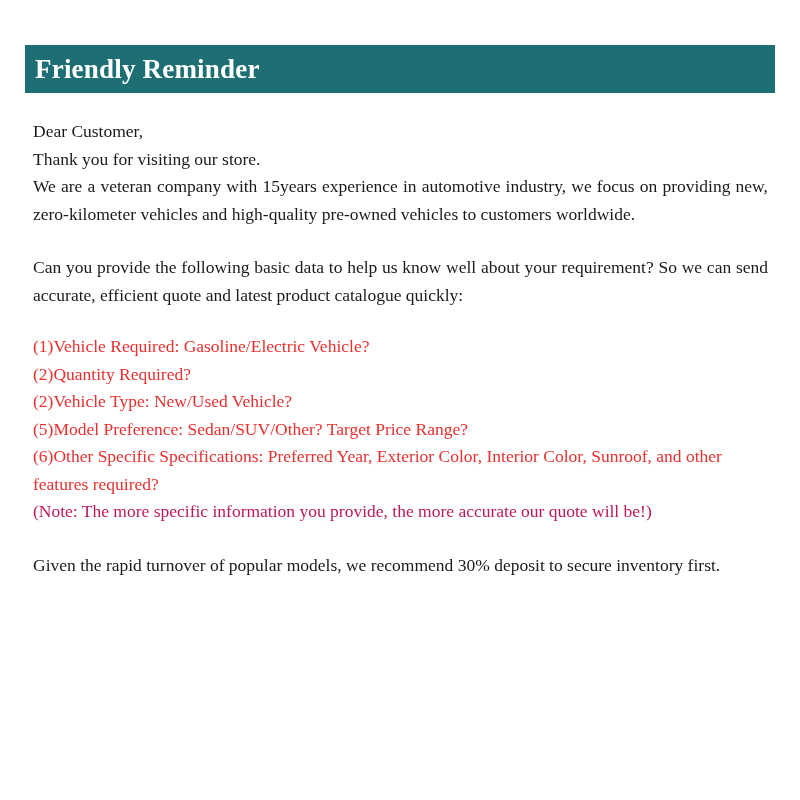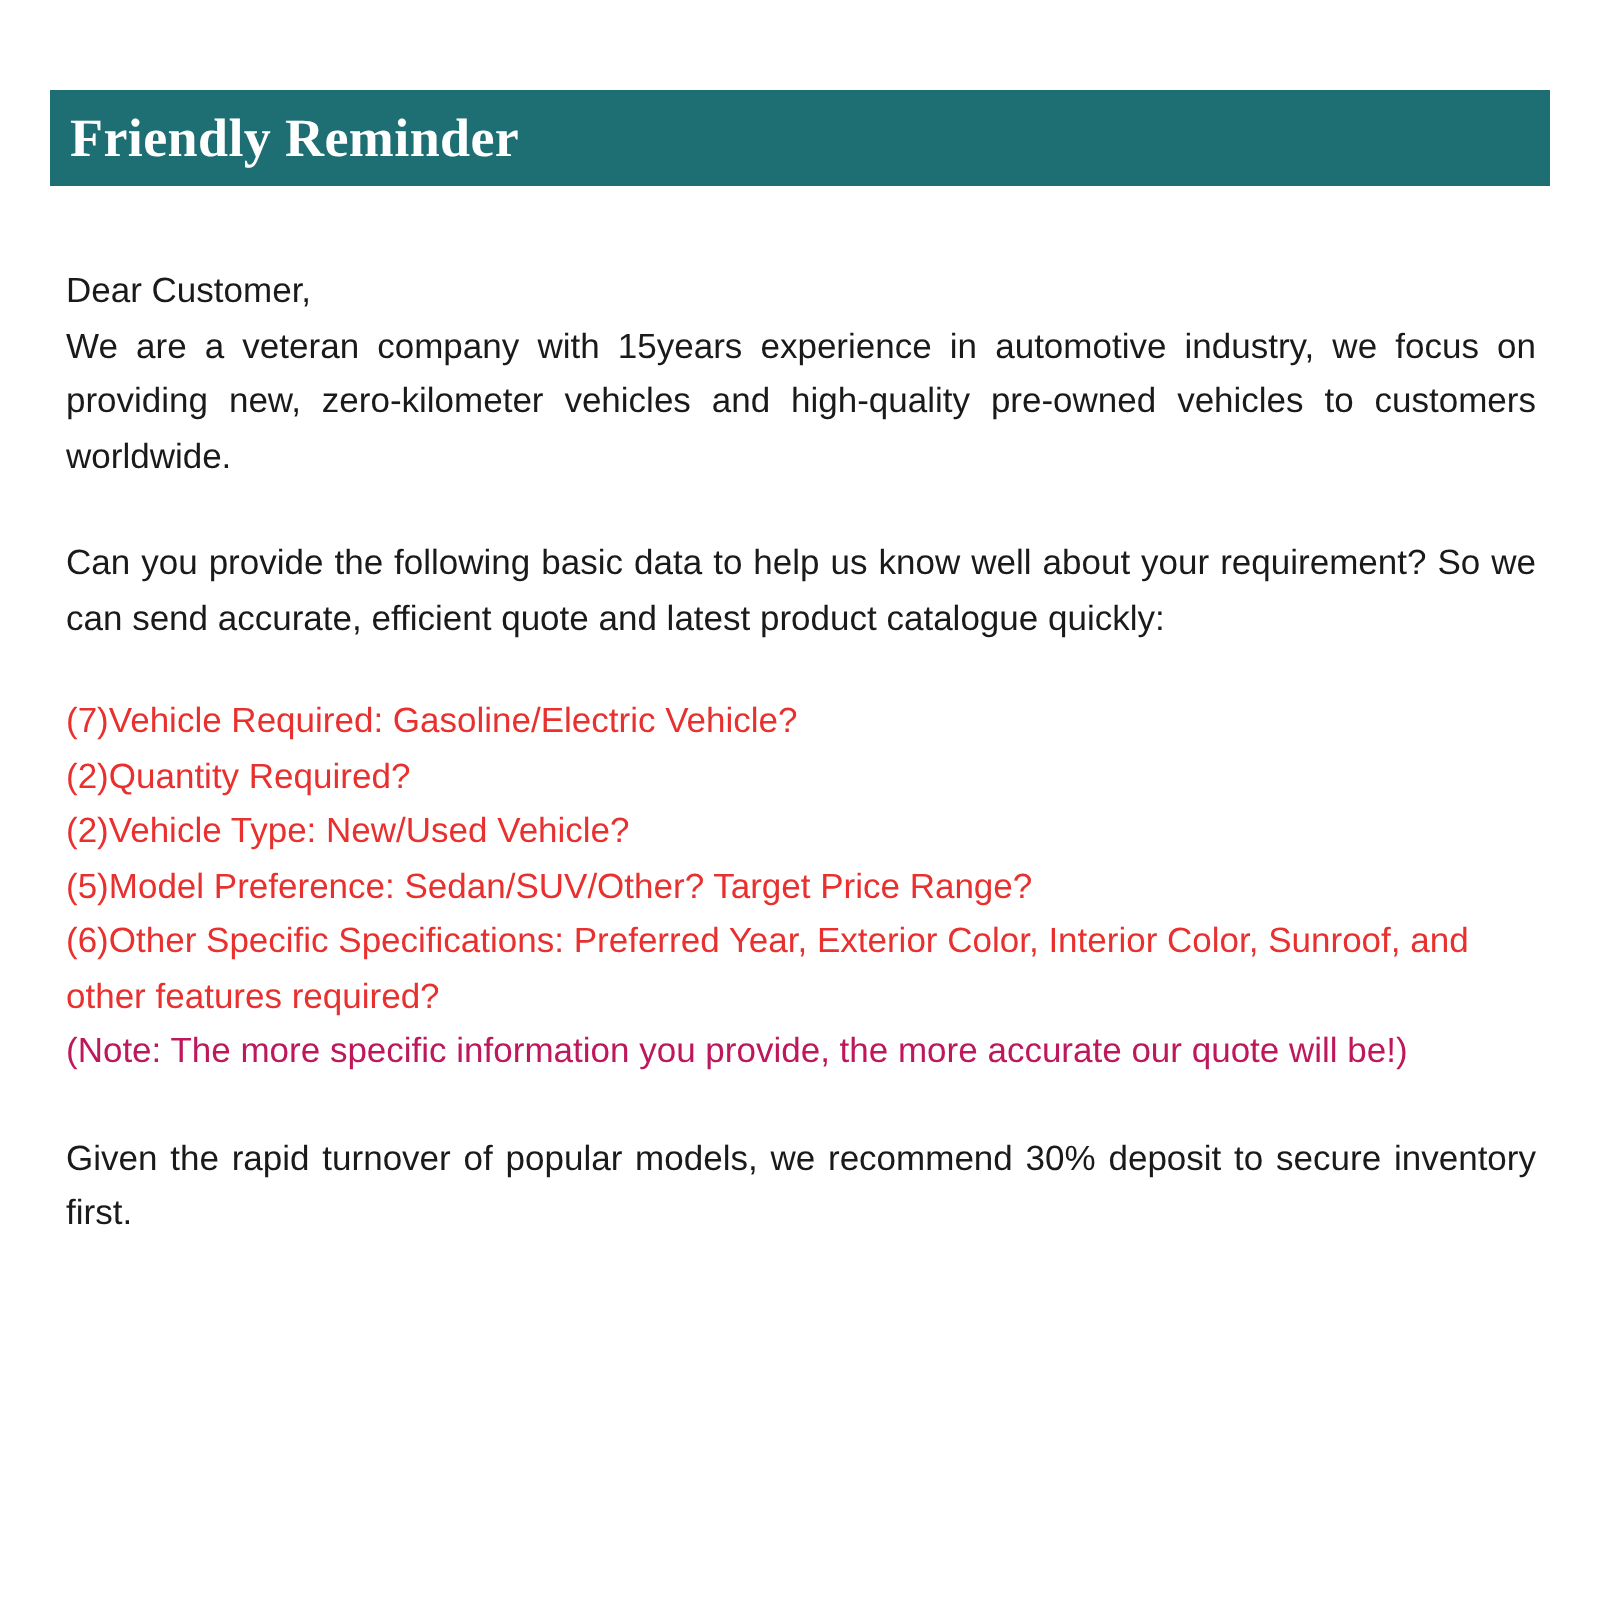--- a/index.html
+++ b/index.html
@@ -34,22 +34,23 @@
     font-family: "Liberation Serif", serif;
     font-weight: bold;
     font-size: 27px;
     color: #ffffff;
     padding-left: 10px;
     letter-spacing: 0.2px;
   }
   .content {
     position: absolute;
     left: 33px;
-    top: 132px;
+    top: 118px;
     width: 735px;
+    font-family: Liberation Serif, serif;
   }
   .para {
     font-size: 17.5px;
     line-height: 27.5px;
     color: #1a1a1a;
     text-align: justify;
     text-justify: inter-word;
     margin: 0;
   }
   .para.nojustify {
@@ -81,30 +82,31 @@
 
 <div class="page">
 
   <div class="header-banner">
     <div class="header-title">Friendly Reminder</div>
   </div>
 
   <div class="content">
 
     <p class="para nojustify">Dear Customer,</p>
+    <p class="para nojustify">Thank you for visiting our store.</p>
     <p class="para">We are a veteran company with 15years experience in automotive industry, we focus on providing new, zero-kilometer vehicles and high-quality pre-owned vehicles to customers worldwide.</p>
 
     <div class="gap-med"></div>
 
     <p class="para">Can you provide the following basic data to help us know well about your requirement? So we can send accurate, efficient quote and latest product catalogue quickly:</p>
 
     <div class="gap-list"></div>
 
     <div class="list">
-      <p class="list-item">(7)Vehicle Required: Gasoline/Electric Vehicle?</p>
+      <p class="list-item">(1)Vehicle Required: Gasoline/Electric Vehicle?</p>
       <p class="list-item">(2)Quantity Required?</p>
       <p class="list-item">(2)Vehicle Type: New/Used Vehicle?</p>
       <p class="list-item">(5)Model Preference: Sedan/SUV/Other? Target Price Range?</p>
       <p class="list-item">(6)Other Specific Specifications: Preferred Year, Exterior Color, Interior Color, Sunroof, and other features required?</p>
       <p class="note">(Note: The more specific information you provide, the more accurate our quote will be!)</p>
     </div>
 
     <div class="gap-med"></div>
 
     <p class="para">Given the rapid turnover of popular models, we recommend 30% deposit to secure inventory first.</p>

